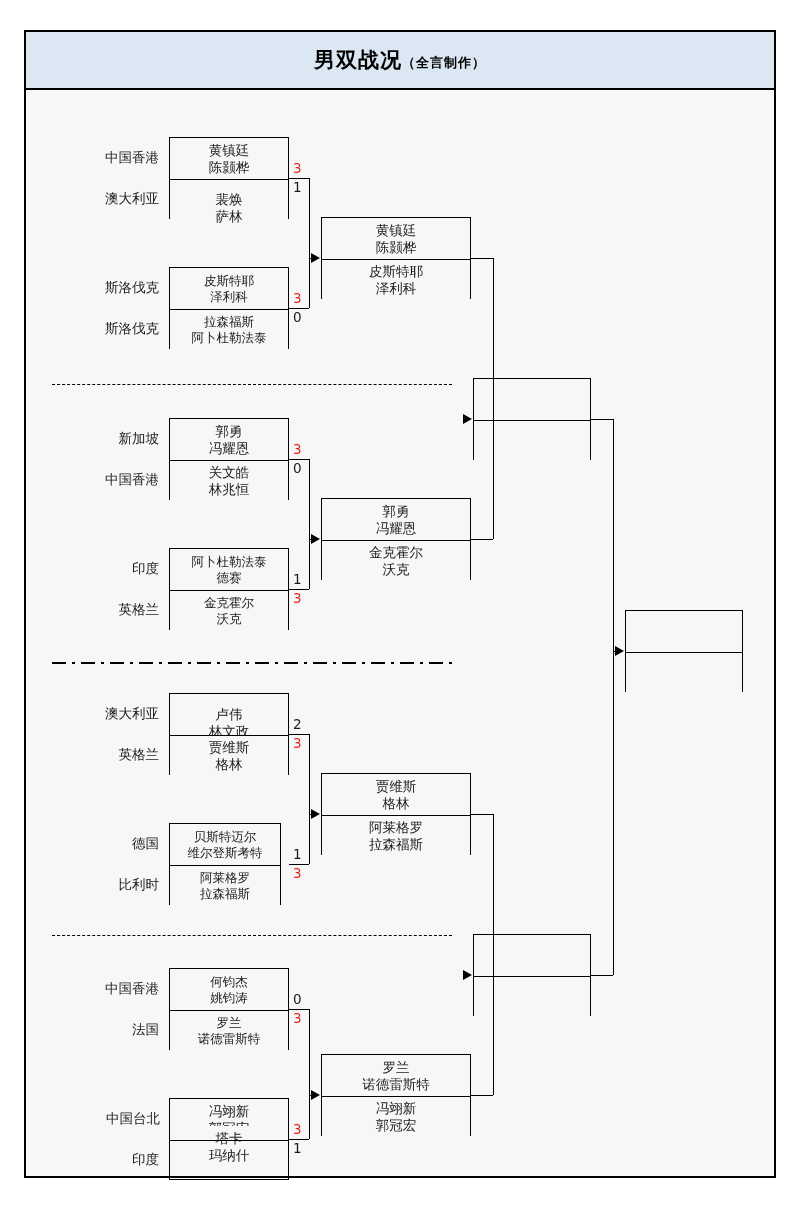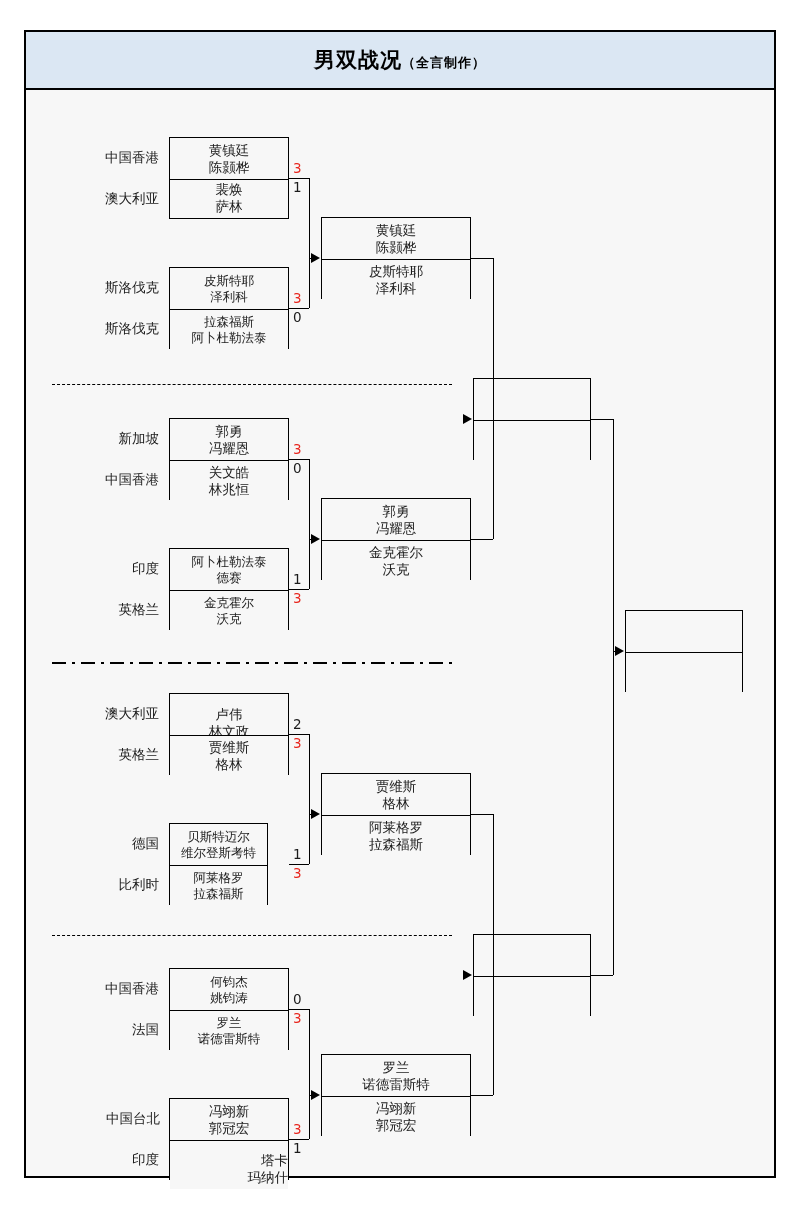--- a/index.html
+++ b/index.html
@@ -98,21 +98,21 @@
     </div>
   </div>
 
   <div class="canvas">
     <div class="layer" id="layer">
         <div class="mbox" style="left: 143px; top: 55px; width: 120px; height: 82px;">
           <div class="slot" style="top: 0px; height: 41px;">
             <div class="ln">黄镇廷</div>
             <div class="ln">陈颢桦</div>
           </div>
-          <div class="slot" style="top: 39px; height: 41px;">
+          <div class="slot" style="top: 51px; height: 41px; font-family: Liberation Mono, monospace;">
             <div class="ln">裴焕</div>
             <div class="ln">萨林</div>
           </div>
           <div class="divline" style="top: 41px;"></div>
         </div>
         <div class="ctry" style="left: 30px; top: 66.5px; width: 103px;">中国香港</div>
         <div class="ctry" style="left: 30px; top: 107.5px; width: 103px;">澳大利亚</div>
         <div class="score win" style="left: 267px; top: 80px;">3</div>
         <div class="score lose" style="left: 267px; top: 99px;">1</div>
         <div class="mbox" style="left: 143px; top: 185px; width: 120px; height: 82px;">
@@ -168,21 +168,21 @@
           <div class="slot" style="top: 41px; height: 41px;">
             <div class="ln">贾维斯</div>
             <div class="ln">格林</div>
           </div>
           <div class="divline" style="top: 41px;"></div>
         </div>
         <div class="ctry" style="left: 30px; top: 622.5px; width: 103px;">澳大利亚</div>
         <div class="ctry" style="left: 30px; top: 663.5px; width: 103px;">英格兰</div>
         <div class="score lose" style="left: 267px; top: 636px;">2</div>
         <div class="score win" style="left: 267px; top: 655px;">3</div>
-        <div class="mbox" style="left: 143px; top: 741px; width: 99px; height: 82px;">
+        <div class="mbox" style="left: 143px; top: 741px; width: 112px; height: 82px;">
           <div class="slot small" style="top: 0px; height: 41px;">
             <div class="ln">贝斯特迈尔</div>
             <div class="ln">维尔登斯考特</div>
           </div>
           <div class="slot small" style="top: 41px; height: 41px;">
             <div class="ln">阿莱格罗</div>
             <div class="ln">拉森福斯</div>
           </div>
           <div class="divline" style="top: 41px;"></div>
         </div>
@@ -203,21 +203,21 @@
         </div>
         <div class="ctry" style="left: 30px; top: 897.5px; width: 103px;">中国香港</div>
         <div class="ctry" style="left: 30px; top: 938.5px; width: 103px;">法国</div>
         <div class="score lose" style="left: 267px; top: 911px;">0</div>
         <div class="score win" style="left: 267px; top: 930px;">3</div>
         <div class="mbox" style="left: 143px; top: 1016px; width: 120px; height: 82px;">
           <div class="slot" style="top: 0px; height: 41px;">
             <div class="ln">冯翊新</div>
             <div class="ln">郭冠宏</div>
           </div>
-          <div class="slot" style="top: 49px; height: 41px; align-items: flex-end;">
+          <div class="slot" style="top: 27px; height: 41px;">
             <div class="ln">塔卡</div>
             <div class="ln">玛纳什</div>
           </div>
           <div class="divline" style="top: 41px;"></div>
         </div>
         <div class="ctry" style="left: 31px; top: 1027.5px; width: 103px;">中国台北</div>
         <div class="ctry" style="left: 30px; top: 1068.5px; width: 103px;">印度</div>
         <div class="score win" style="left: 267px; top: 1041px;">3</div>
         <div class="score lose" style="left: 267px; top: 1060px;">1</div>
         <div class="mbox" style="left: 295px; top: 135px; width: 150px; height: 82px;">

